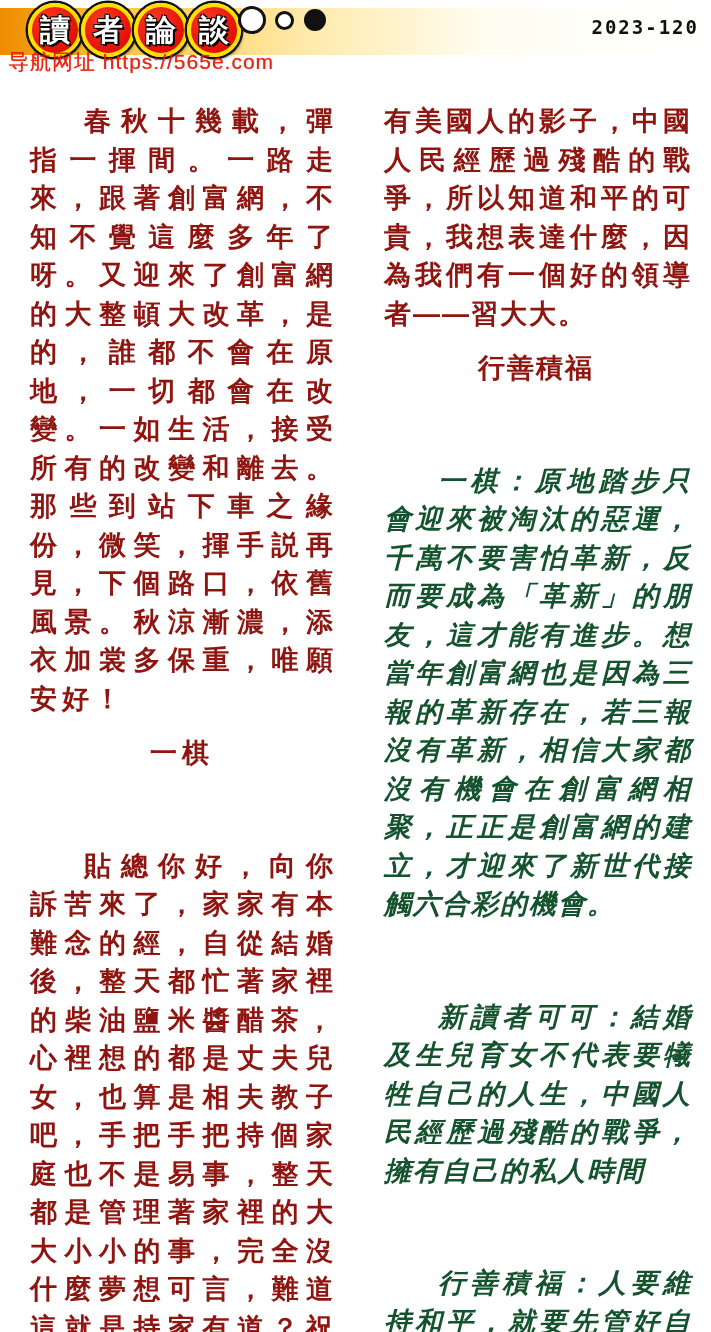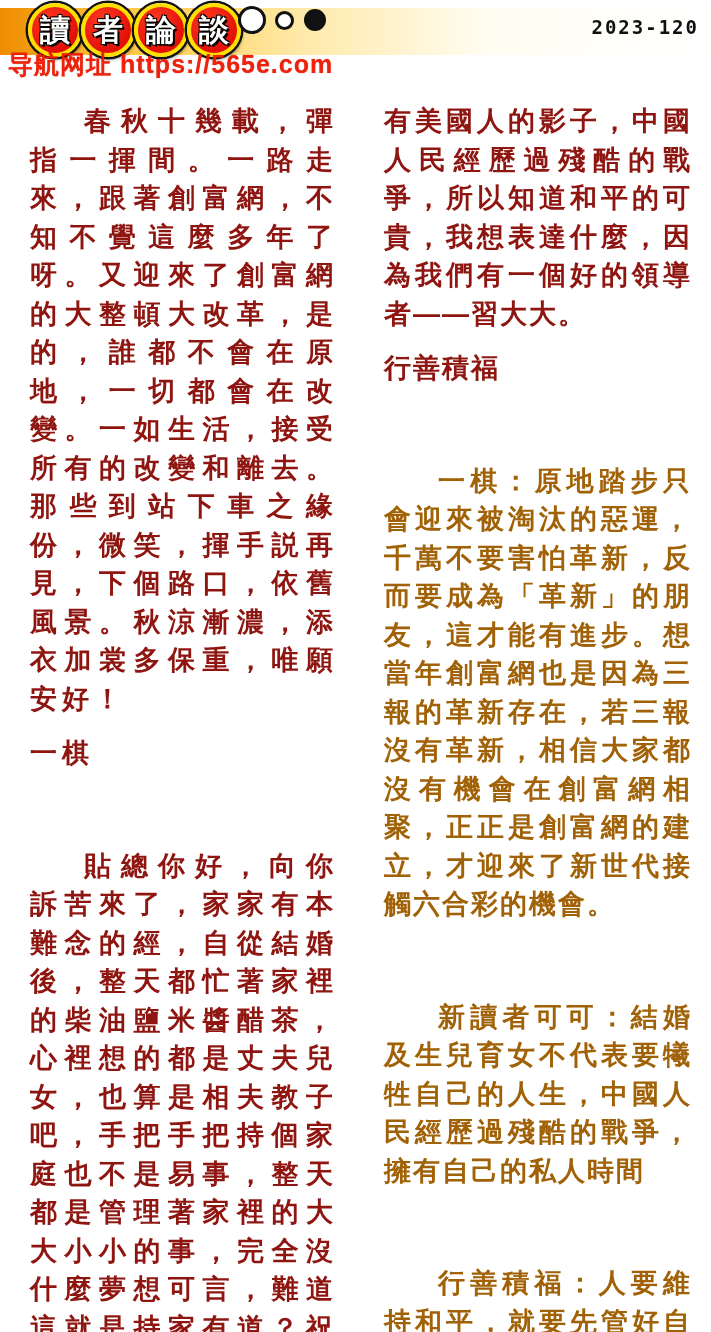--- a/index.html
+++ b/index.html
@@ -23,38 +23,38 @@
     color:#fff;font-weight:bold;font-size:30px;line-height:1;
     text-shadow:2px 2px 0 #000,-1px -1px 0 #000,1px -1px 0 #000,-1px 1px 0 #000;
   }
   .dots{position:absolute;left:238px;top:6px;display:flex;align-items:center;z-index:3;}
   .dot{border-radius:50%;background:#fff;}
   .dot-big{width:22px;height:22px;border:3px solid #111;margin-right:9px;}
   .dot-small{width:13px;height:13px;border:3px solid #111;margin-right:10px;}
   .dot-filled{width:18px;height:18px;background:#111;border:2px solid #111;}
   .watermark{
     position:absolute;left:8px;top:48px;z-index:5;
-    color:rgba(244,27,0,.92);font-size:25px;font-weight:bold;letter-spacing:1px;
+    color:rgba(244,27,0,.92);font-size:21px;font-weight:normal;letter-spacing:1px;
     text-shadow:0 0 1px rgba(150,0,0,.6);white-space:nowrap;
   }
   .issue{
     position:absolute;right:12px;top:16px;z-index:4;
     color:#101010;font-size:19px;font-weight:bold;letter-spacing:2px;
     font-family:"DejaVu Sans Mono","Liberation Mono",monospace;
   }
   
   .columns{position:absolute;left:14px;top:86px;width:694px;display:flex;}
   .col{width:340px;font-size:27px;line-height:38.5px;text-align:justify;font-weight:600;}
   .col-left{margin-right:14px;letter-spacing:5px;}
   .col-right{letter-spacing:2px;}
   .red{color:#8e1510;}
-  .black{color:#a16207;}
+  .black{color:#14532d;font-style:italic;}
   .para{margin:16px;}
   .indent{text-indent:2em;}
-  .sign{text-align:left;padding-right:4px;}
+  .sign{text-align:center;padding-right:4px;}
   .gap{height:42px;}
   
   .mb-spacer{float:right;width:0;height:192px;}
   .mb-block{
     float:right;clear:right;width:200px;height:150px;
     shape-outside:polygon(21% 0%,100% 0%,100% 100%,0% 100%,0% 52%,6% 52%,6% 26%,21% 26%);
     shape-margin:6px;
   }
   .mb-block svg{display:block;width:200px;height:150px;}
 </style>

